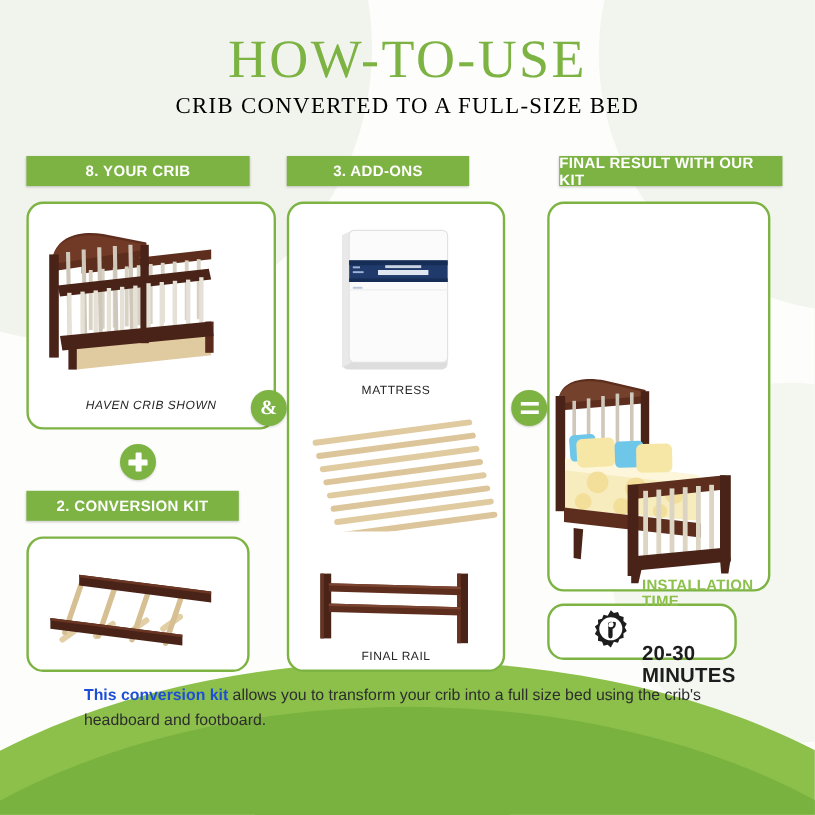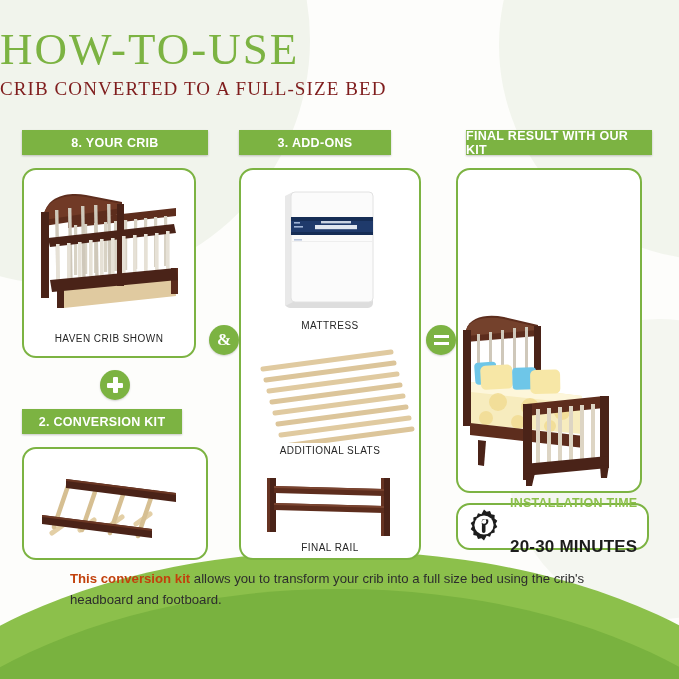--- a/index.html
+++ b/index.html
@@ -63,69 +63,70 @@
     width: 980px;
     height: 560px;
     border-radius: 50%;
     background: #79b23f;
   }
 
   
   .title-wrap {
     position: absolute;
     left: 0; right: 0; top: 26px;
+    text-align: center;
   }
   .main-title {
     font-family: "Liberation Serif", serif;
     font-size: 45px;
     letter-spacing: 2px;
     color: #7cb342;
     font-weight: 400;
     line-height: 1.05;
   }
   .sub-title {
     font-family: "Liberation Serif", serif;
     font-size: 19px;
     letter-spacing: 1.1px;
-    color: #7f1d1d;
+    color: #000000;
     margin-top: 5px;
     font-weight: 400;
   }
 
   
   .hdr {
     position: absolute;
     height: 25px;
     background: #7cb342;
     color: #ffffff;
     font-size: 12.5px;
     font-weight: bold;
     letter-spacing: .3px;
     display: flex;
     align-items: center;
     justify-content: center;
     box-shadow: 0 1px 2px rgba(0,0,0,.22);
   }
   #hdr-crib   { left: 22px;  top: 130px; width: 186px; }
-  #hdr-kit    { left: 22px;  top: 409px; width: 160px; }
+  #hdr-kit    { left: 22px;  top: 409px; width: 177px; }
   #hdr-addons { left: 239px; top: 130px; width: 152px; }
   #hdr-final  { left: 466px; top: 130px; width: 186px; }
 
   
   .panel {
     position: absolute;
     background: #ffffff;
     border: 2.5px solid #7cb342;
     border-radius: 14px;
   }
-  #panel-crib   { left: 22px;  top: 168px; width: 174px; height: 190px; }
+  #panel-crib   { left: 22px;  top: 168px; width: 208px; height: 190px; font-style: italic; }
   #panel-kit    { left: 22px;  top: 447px; width: 186px; height: 113px; }
   #panel-addons { left: 239px; top: 168px; width: 182px; height: 392px; }
   #panel-final  { left: 456px; top: 168px; width: 186px; height: 325px; }
-  #panel-time   { left: 456px; top: 503px; width: 193px; height: 47px; }
+  #panel-time   { left: 456px; top: 503px; width: 158px; height: 47px; padding-left: 25px; }
 
   
   .connector {
     position: absolute;
     width: 30px; height: 30px;
     border-radius: 50%;
     background: #7cb342;
     color: #ffffff;
     display: flex;
     align-items: center;
@@ -183,21 +184,21 @@
 
   
   .footer {
     position: absolute;
     left: 70px; top: 568px; width: 545px;
     font-size: 13.2px;
     line-height: 1.62;
     color: #2d2d2d;
     text-align: left;
   }
-  .footer b { font-weight: bold; color: #c2410c; }
+  .footer b { font-weight: bold; color: #1d4ed8; }
 </style>
 </head>
 <body>
 
 <div id="stage">
 
   <div class="bg-watermark-tl"></div>
   <div class="bg-watermark-tr"></div>
   <div class="bg-watermark-br"></div>
   <div class="swoosh-back"></div>
@@ -344,21 +345,20 @@
             <line x1="25" y1="35" x2="153" y2="18" stroke="#dcc59a" stroke-width="5"></line>
             <line x1="28" y1="46" x2="156" y2="29" stroke="#e0caa0" stroke-width="5"></line>
             <line x1="31" y1="57" x2="159" y2="40" stroke="#dcc59a" stroke-width="5"></line>
             <line x1="34" y1="68" x2="162" y2="51" stroke="#e0caa0" stroke-width="5"></line>
             <line x1="37" y1="79" x2="165" y2="62" stroke="#dcc59a" stroke-width="5"></line>
             <line x1="40" y1="90" x2="168" y2="73" stroke="#e0caa0" stroke-width="5"></line>
             <line x1="43" y1="101" x2="171" y2="84" stroke="#dcc59a" stroke-width="5"></line>
           </g>
         </svg>
       </div>
-      <div class="caption" style="top:100px;">ADDITIONAL SLATS</div>
     </div>
 
     <div class="cell" style="top:300px;height:92px;">
       <div class="art" style="top:0;height:68px;">
         <svg viewBox="0 0 178 68" width="178" height="68">
 
           <rect x="26" y="8" width="9" height="54" fill="#4a2318"></rect>
           <rect x="26" y="8" width="3" height="54" fill="#663322"></rect>
 
           <rect x="140" y="8" width="9" height="58" fill="#4a2318"></rect>

